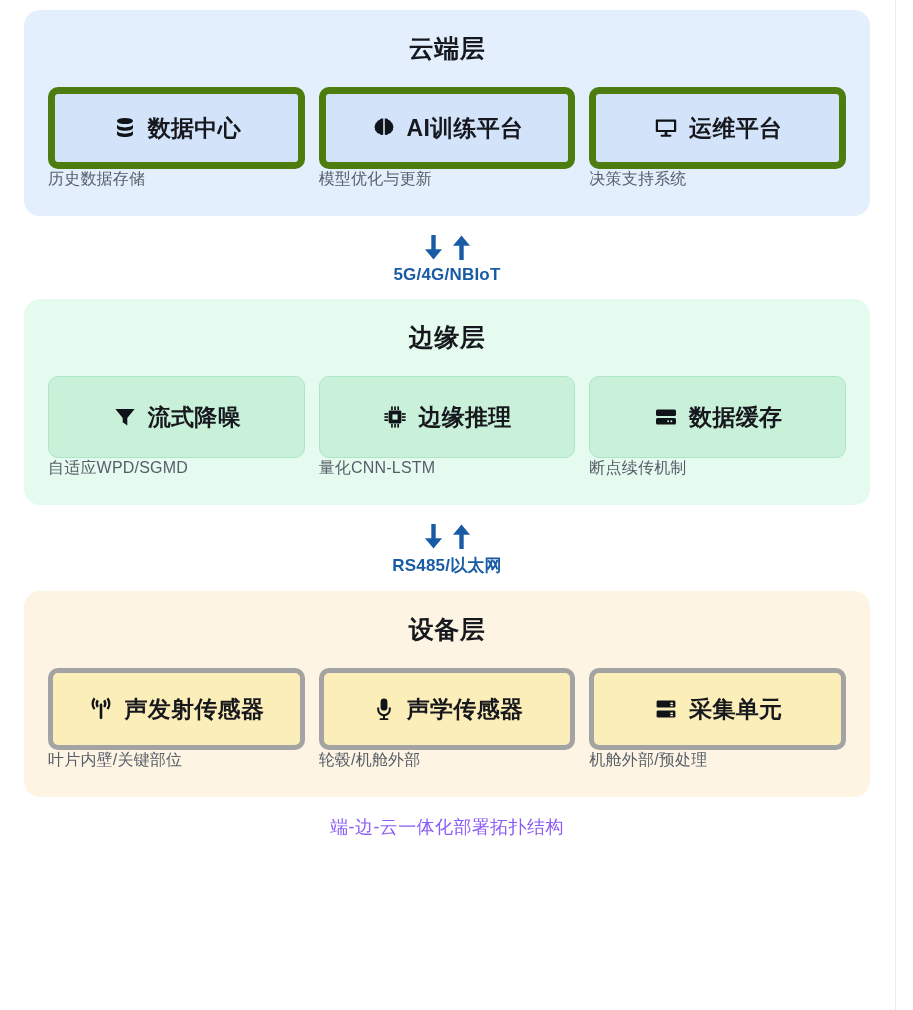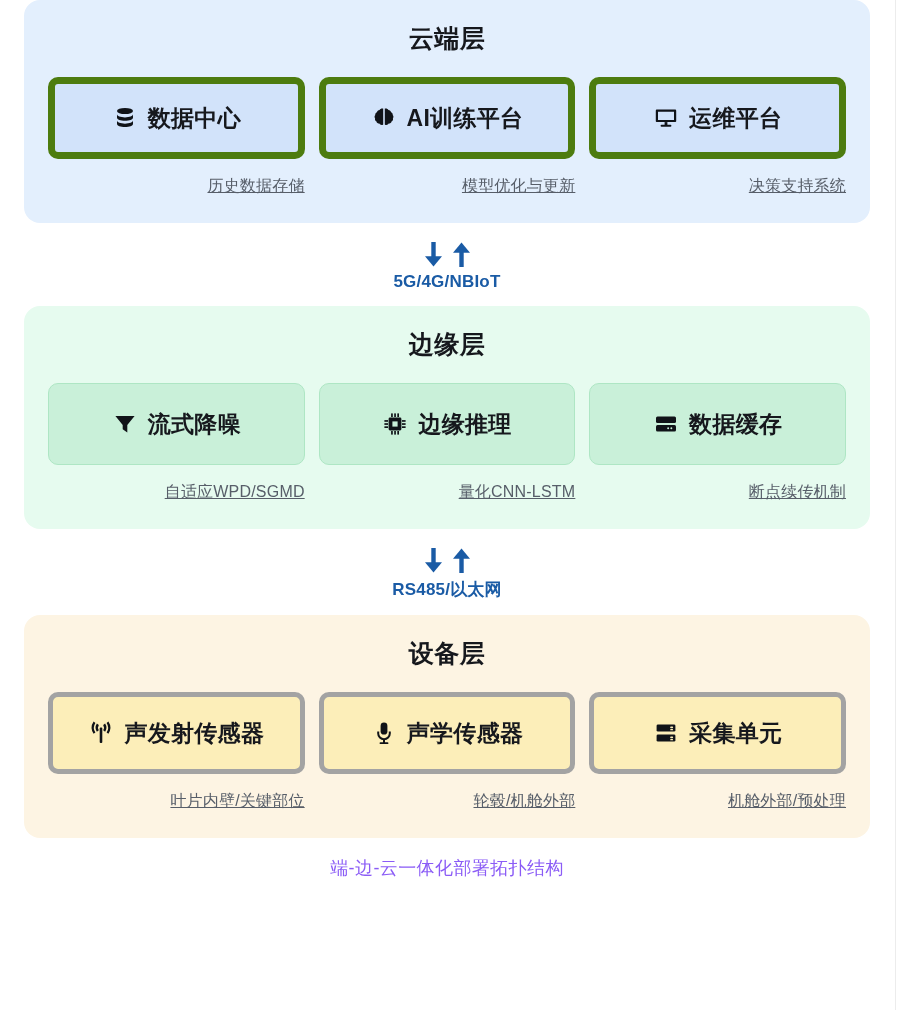--- a/index.html
+++ b/index.html
@@ -28,21 +28,21 @@
     height: 1010px;
     background: #ececec;
   }
 
   .canvas {
     position: absolute;
     left: 0;
     top: 0;
     width: 894px;
     height: 1010px;
-    padding: 0 24px 0 24px;
+    padding: 10px 24px 0 24px;
     display: flex;
     flex-direction: column;
   }
 
   
   .layer {
     border-radius: 16px;
     padding: 22px 24px 26px 24px;
   }
 
@@ -88,26 +88,24 @@
 
   .card-label {
     font-size: 23px;
     font-weight: bold;
     color: #16181d;
     white-space: nowrap;
     letter-spacing: 0.3px;
   }
 
   .card-sub {
-    margin-top: 17px;
-    text-align: right;
+    text-align: left;
     font-size: 16px;
     color: #575e69;
     letter-spacing: 0.2px;
-    text-decoration: underline;
   }
 
   
   .layer.cloud  { background: #e3effd; }
   .layer.cloud  .card { background: #d2e3fa; border: 7px solid #4d7c0f; }
 
   .layer.edge   { background: #e6fbef; }
   .layer.edge   .card { background: #c9f0d9; border: 1px solid #aee6c4; }
 
   .layer.device { background: #fdf4e3; }

